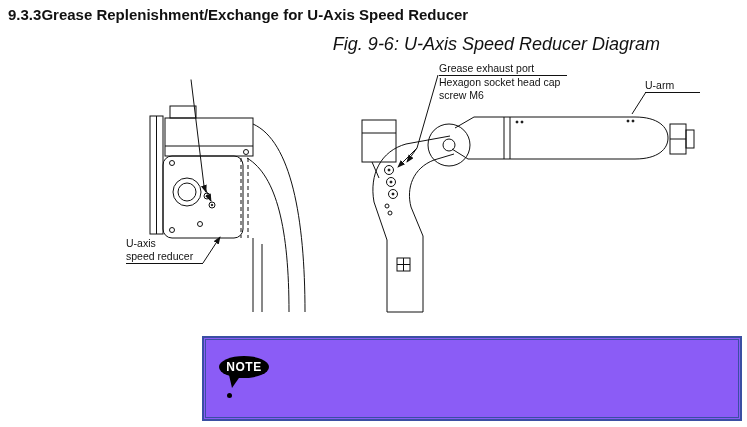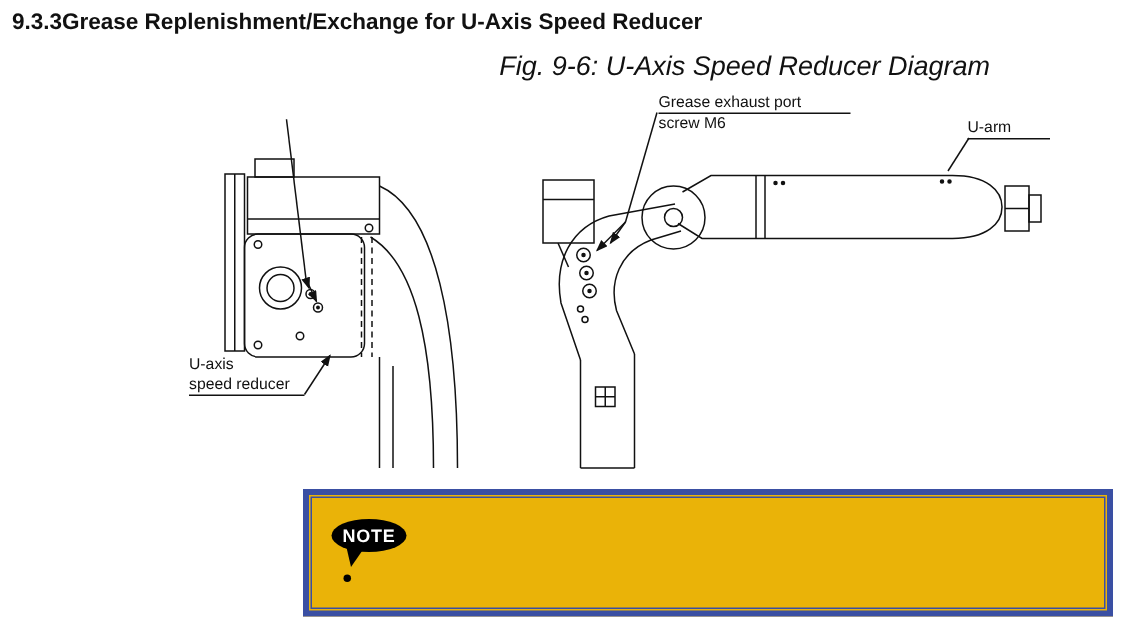--- a/index.html
+++ b/index.html
@@ -8,21 +8,21 @@
     position:relative; width:747px; height:427px; background:#fff;
     font-family:"Liberation Sans", sans-serif; color:#111; overflow:hidden;
   }
   .heading { position:absolute; left:8px; top:6px; font-size:15px; font-weight:bold; display:flex; white-space:nowrap; }
   .caption { position:absolute; left:0; top:34px; width:660px; text-align:right; font-size:18px; font-style:italic; }
   svg.linework { position:absolute; left:0; top:0; width:747px; height:427px; pointer-events:none; }
   .dlabel { position:absolute; font-size:10.5px; line-height:13px; white-space:nowrap; color:#111; }
   .dlabel .ul { display:block; border-bottom:1px solid #111; }
   .w122 { width:122px; } .w128 { width:128px; } .w55 { width:55px; } .w77 { width:77px; }
 
-  .note-box { position:absolute; left:202px; top:326px; width:540px; height:85px; border:4px solid #4d7c0f; padding:1px; background:#eab308; }
+  .note-box { position:absolute; left:202px; top:336px; width:540px; height:85px; border:2px solid #4d7c0f; padding:1px; background:#8b5cf6; }
   .note-inner { width:100%; height:100%; border:1px solid #3a4fa3; display:flex; align-items:center; }
   .note-icon { margin-left:13px; width:56px; height:46px; position:relative; flex:0 0 auto; }
   .bubble { width:50px; height:22px; background:#000; color:#fff; border-radius:50%; display:flex; align-items:center; justify-content:center; font-size:12px; font-weight:bold; letter-spacing:0.5px; }
   .tail { position:absolute; left:10px; top:19px; width:0; height:0; border-left:3px solid transparent; border-right:9px solid transparent; border-top:13px solid #000; }
   .dot { position:absolute; left:8px; top:37px; width:5px; height:5px; background:#000; border-radius:50%; }
   .note-text { margin-left:22px; width:375px; font-size:13px; line-height:1.55; }
 </style>
 </head>
 <body>
 
@@ -128,20 +128,21 @@
         <path d="M417,148 L398,167" marker-end="url(#ah)"></path>
         <path d="M646,92 L632,114"></path>
       </g>
 
     </g>
   </svg>
 
 
   <div class="dlabel" style="left:439px; top:62px;">
     <span class="ul w128">Grease exhaust port</span>
+    <span style="display:block;">Hexagon socket head cap</span>
     <span style="display:block;">screw M6</span>
   </div>
 
   <div class="dlabel" style="left:645px; top:79px;">
     <span class="ul w55">U-arm</span>
   </div>
 
   <div class="dlabel" style="left:126px; top:237px;">
     <span style="display:block;">U-axis</span>
     <span class="ul w77">speed reducer</span>

